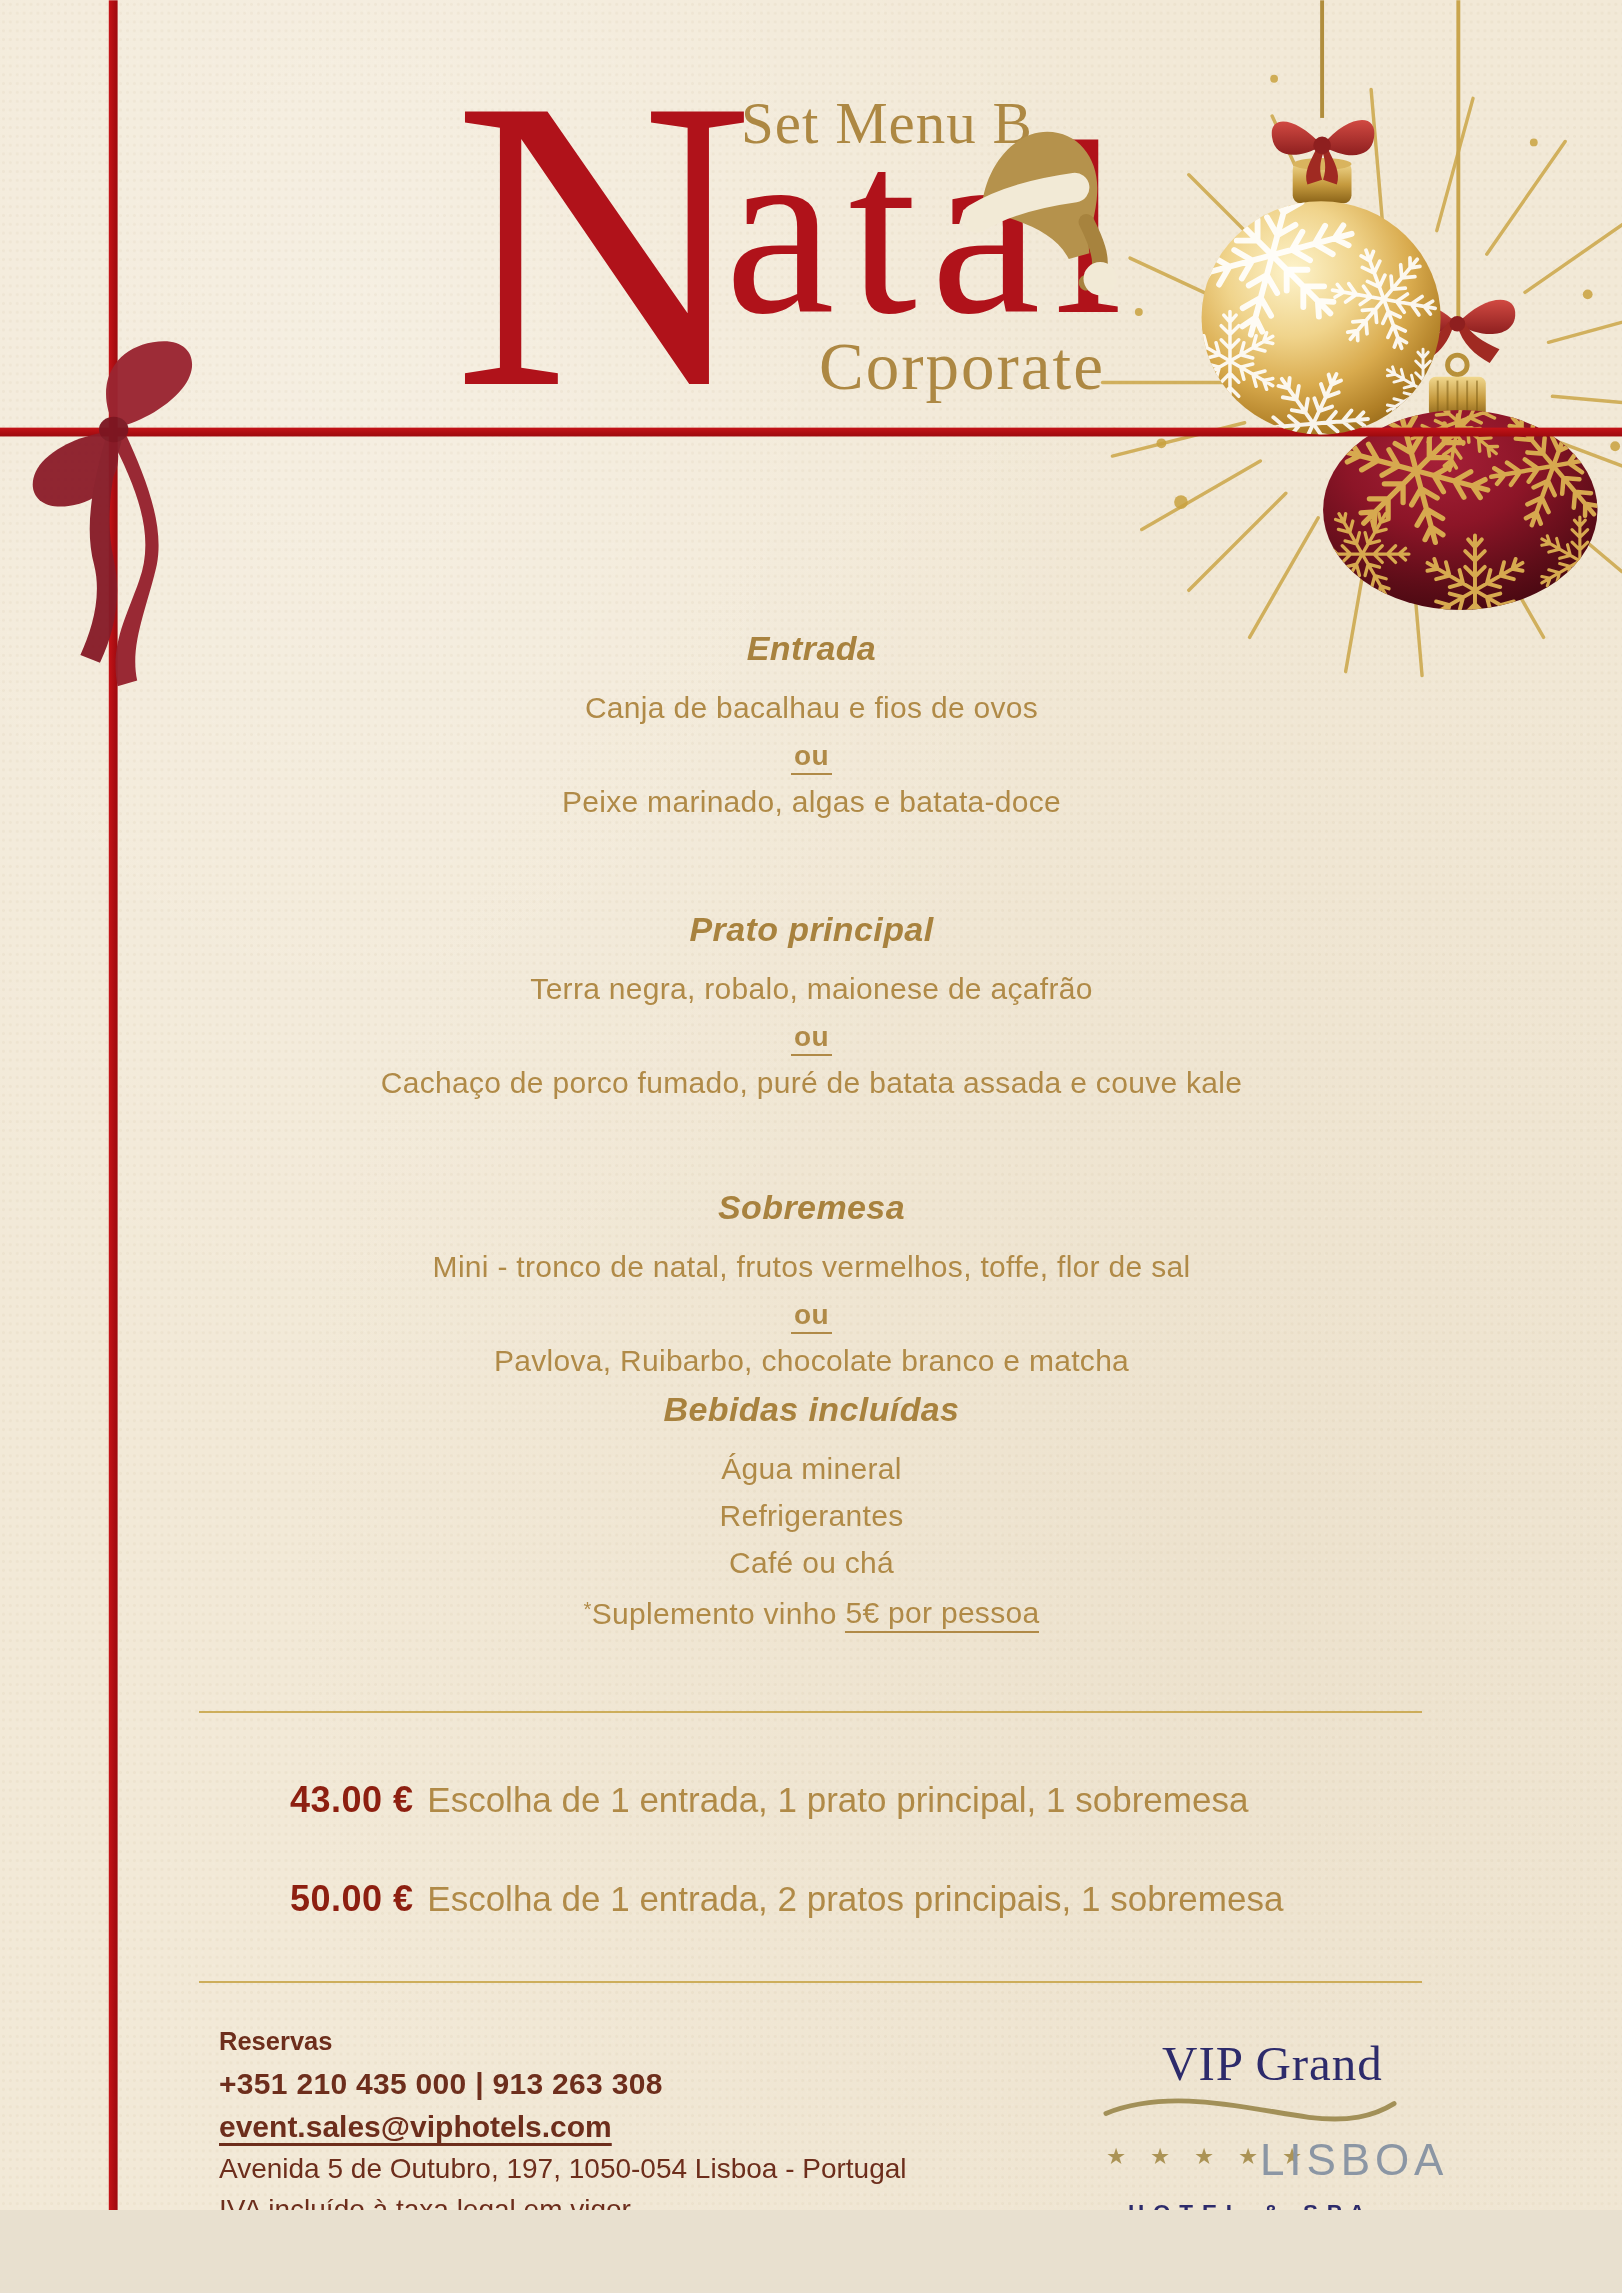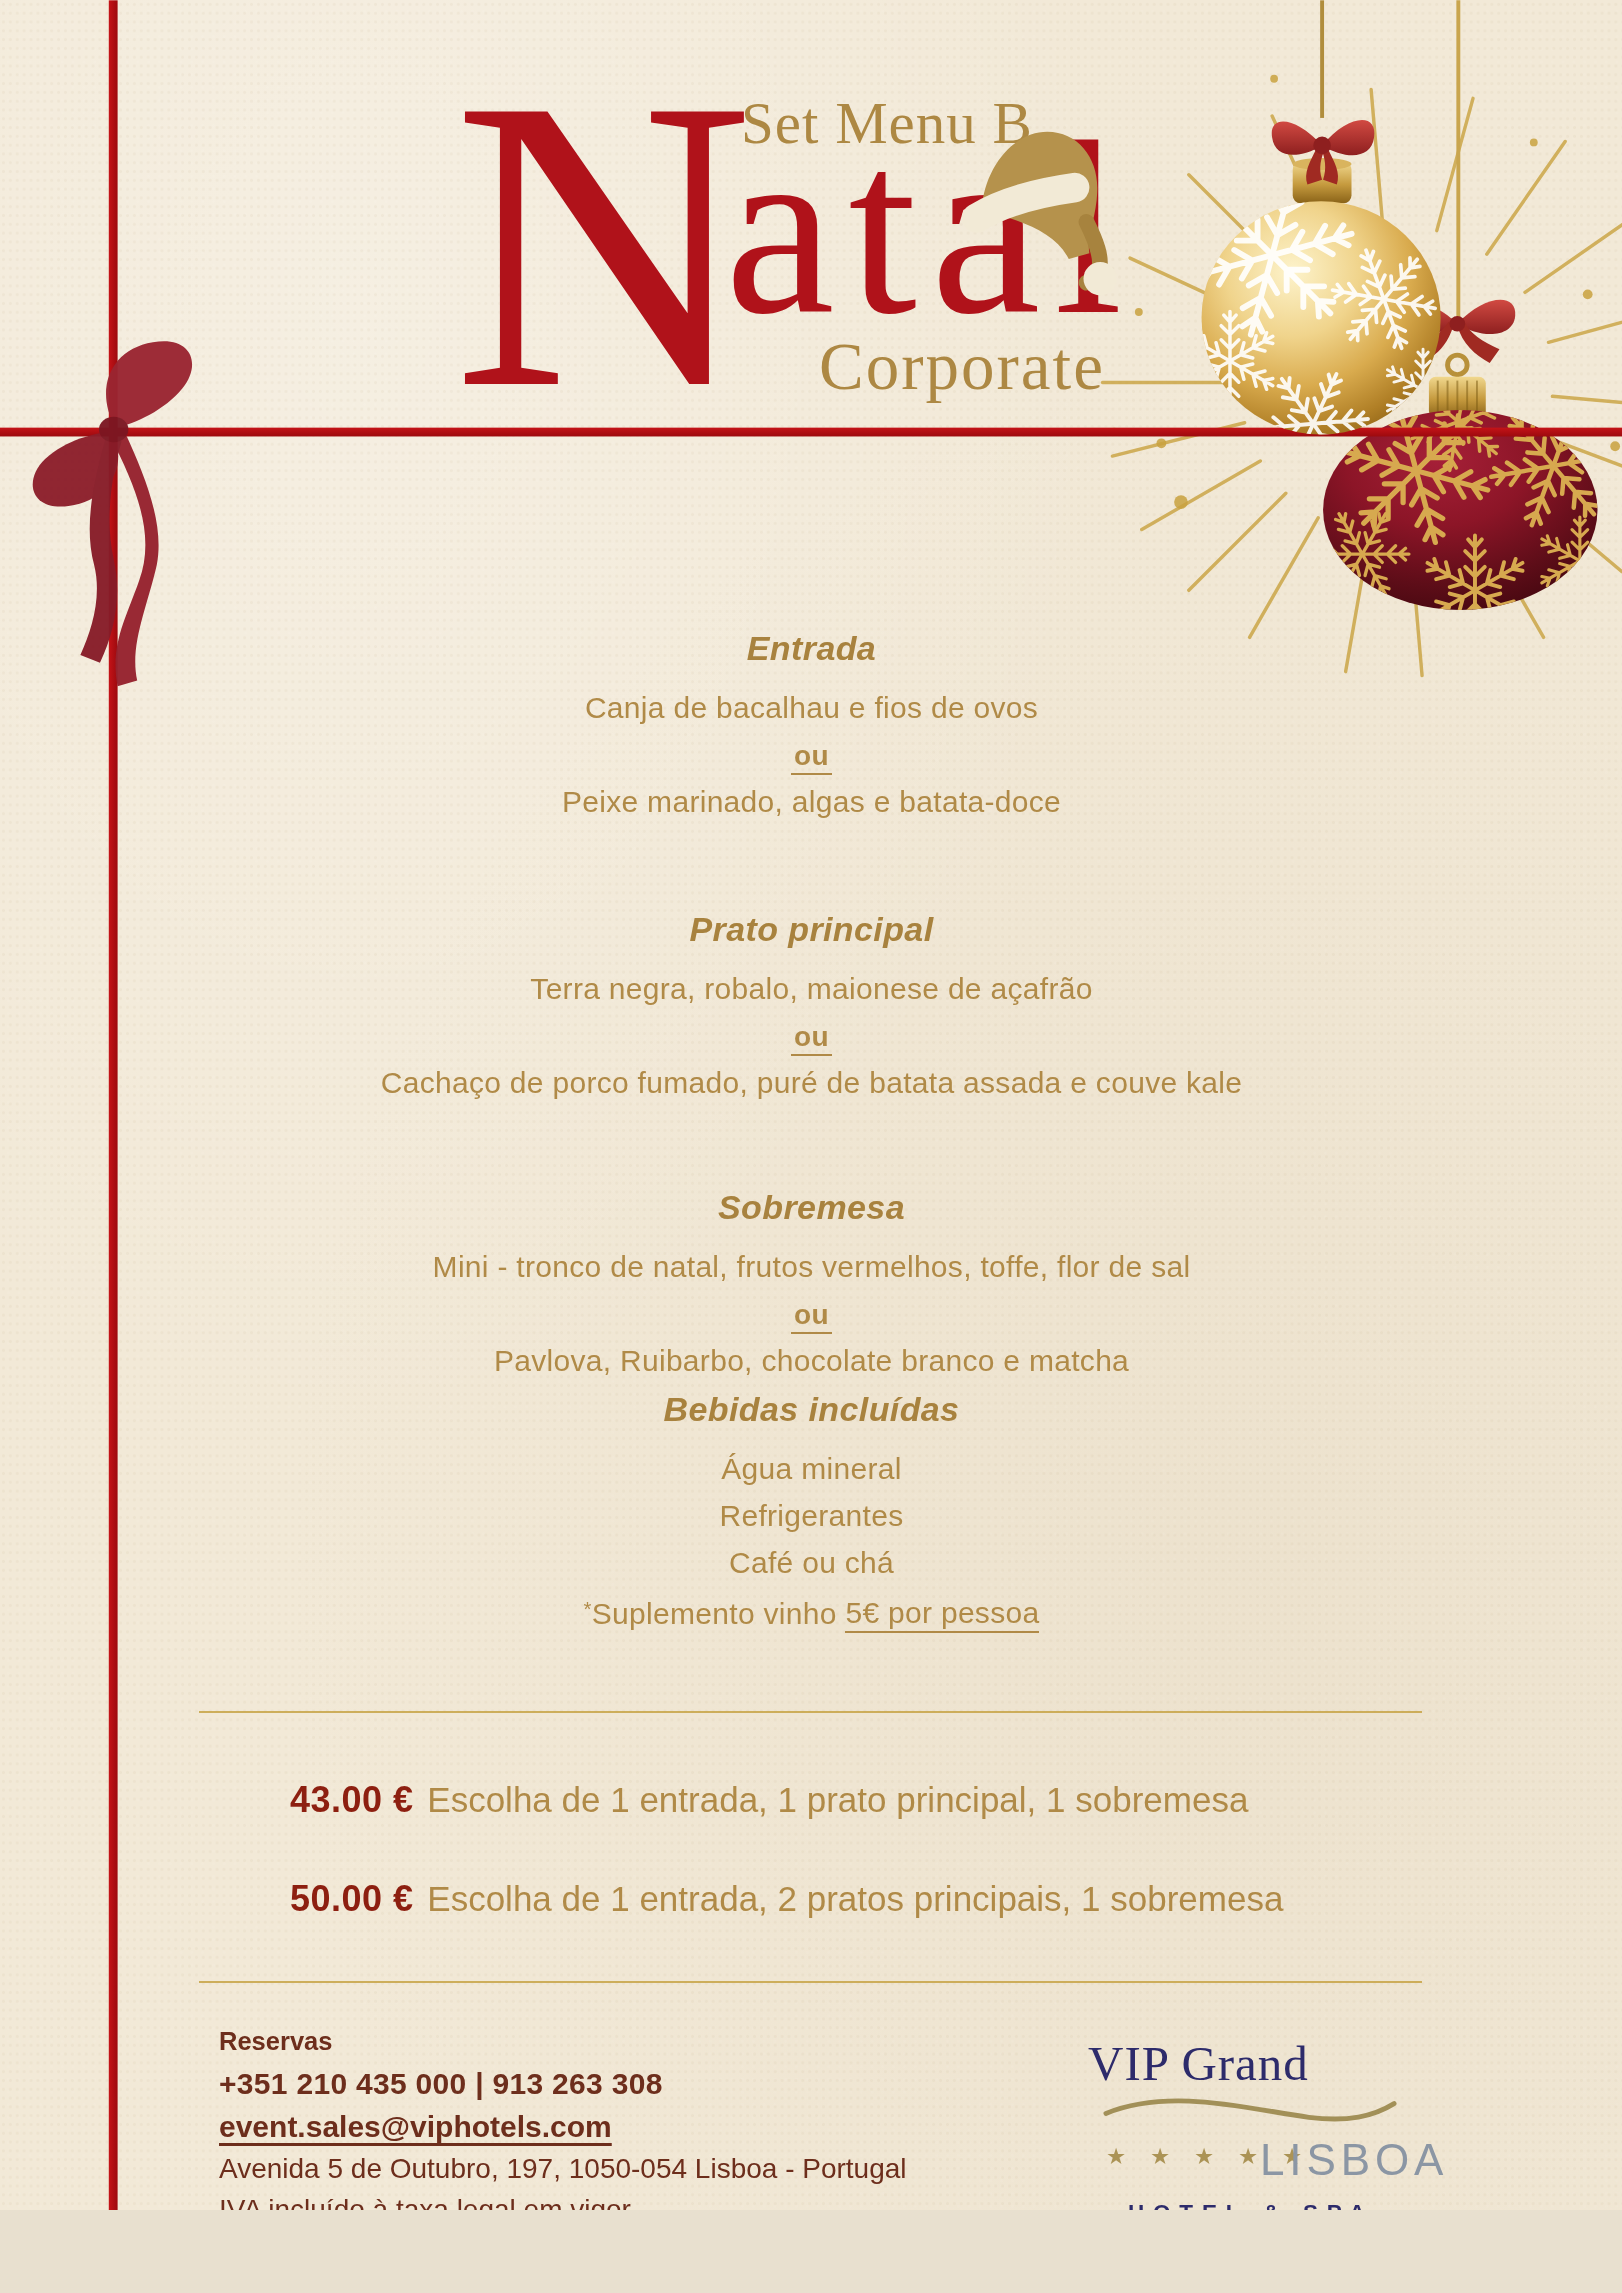--- a/index.html
+++ b/index.html
@@ -68,21 +68,21 @@
   
   .footer{position:absolute;left:219px;top:2021px;z-index:2;color:var(--footer-maroon,#6d2e1c);}
   .f-reservas{font-weight:700;font-size:25.5px;line-height:41px;}
   .f-phone{font-weight:700;font-size:30px;line-height:43px;letter-spacing:0.3px;}
   .f-email{font-weight:700;font-size:30px;line-height:43px;}
   .f-email a{color:inherit;text-decoration:underline;text-underline-offset:5.9px;text-decoration-thickness:2.5px;}
   .f-address,.f-tax{font-size:28px;line-height:41px;font-weight:400;}
 
   
   .logo-name{
-    position:absolute;left:1088px;top:2039px;z-index:2;
+    position:absolute;left:1162px;top:2039px;z-index:2;
     font-family:"Liberation Serif", serif;font-size:49px;line-height:1;
     letter-spacing:1px;color:var(--navy,#2d2b6b);
   }
   .logo-swoosh{position:absolute;left:1103px;top:2083px;z-index:2;}
   .logo-stars{position:absolute;left:1106px;top:2143px;z-index:2;font-size:22.5px;letter-spacing:8.8px;color:var(--star-gold,#ab9355);}
   .logo-city{position:absolute;left:1260px;top:2135px;z-index:2;font-size:44px;letter-spacing:4.9px;color:var(--lisboa-grey,#8b96a4);}
   .logo-tagline{position:absolute;left:1106px;top:2184px;width:290px;text-align:center;z-index:2;font-size:22.5px;font-weight:700;letter-spacing:8.8px;color:var(--navy,#2d2b6b);margin-top:16px;}
 </style>
 </head>
 <body>

